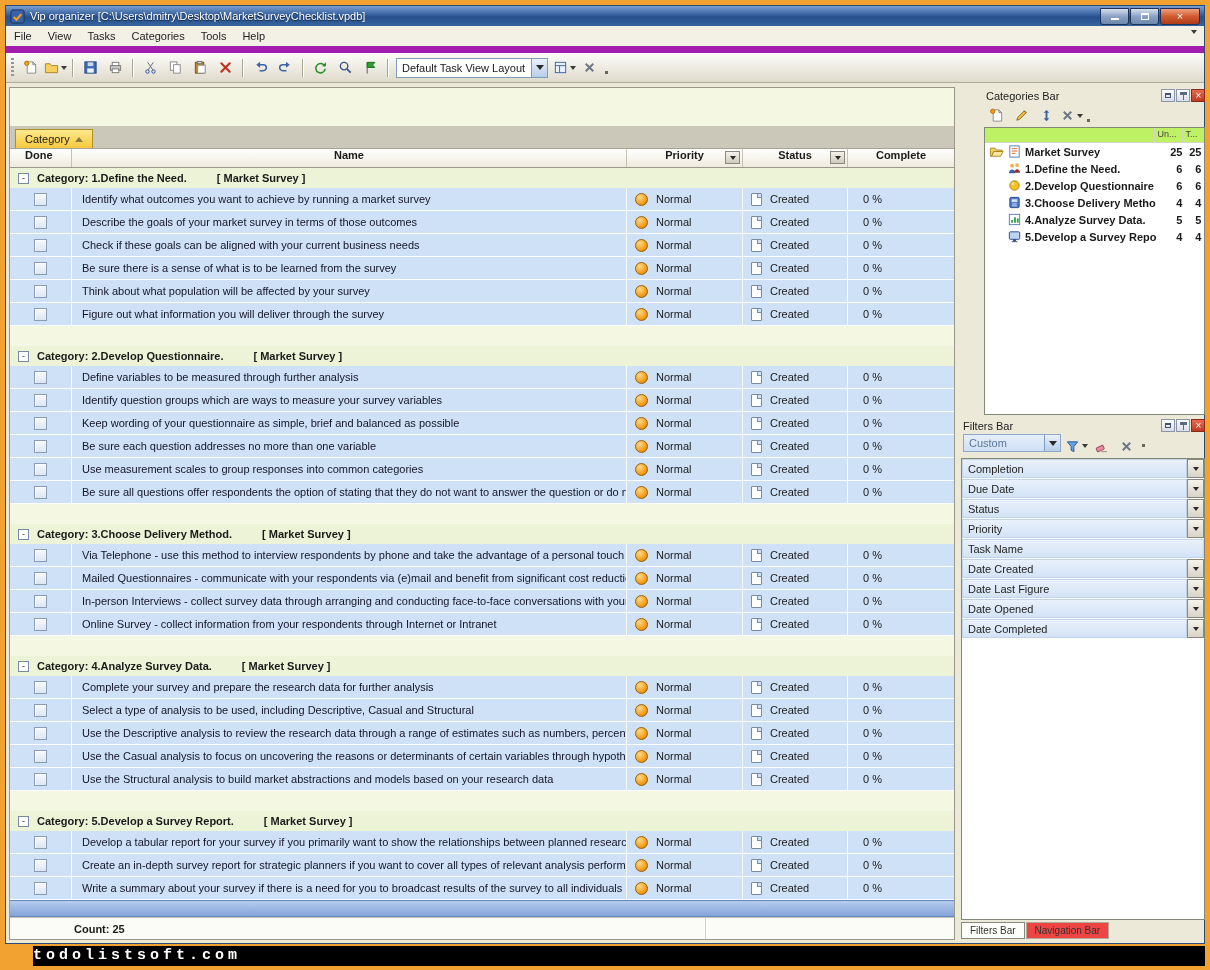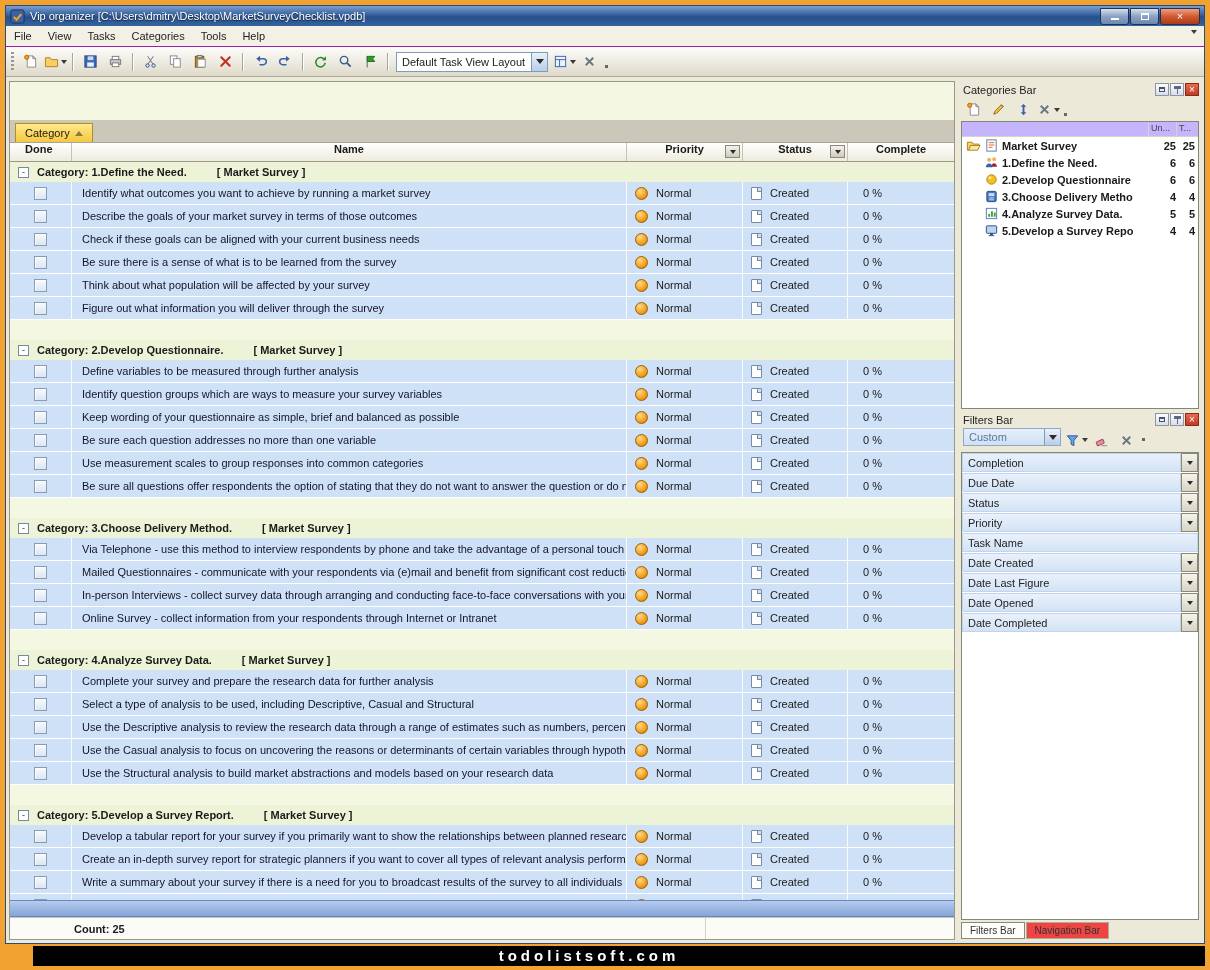--- a/index.html
+++ b/index.html
@@ -9,21 +9,21 @@
   .window{position:absolute;left:5px;top:5px;width:1200px;height:939px;background:#ece9d8;border:1px solid #2a4a7a;display:flex;flex-direction:column;box-sizing:border-box;}
   .titlebar{height:20px;background:linear-gradient(#7aa0d0,#35609e 45%,#274f8c 55%,#35659e);display:flex;align-items:center;padding:0 4px;flex:none;}
   .appicon{width:15px;height:15px;margin-right:5px;flex:none;display:flex;}
   .title{color:#fff;font-size:11px;text-shadow:0 1px 1px #123;white-space:nowrap;overflow:hidden;flex:1;}
   .winbtns{display:flex;gap:1px;margin-left:8px;flex:none;}
   .wbtn{width:27px;height:15px;border:1px solid #1c3258;border-radius:0 0 3px 3px;background:linear-gradient(#d6e0ee,#8aa2c4 50%,#6e88ac);display:flex;align-items:center;justify-content:center;color:#fff;font-size:10px;line-height:10px;}
   .wbtn.cls{width:38px;background:linear-gradient(#f0a080,#d05a30 50%,#b03a18);font-size:11px;}
   .mingl{width:8px;height:2px;background:#fff;margin-top:6px;}
   .maxgl{width:8px;height:7px;border:1px solid #fff;border-top-width:2px;box-sizing:border-box;}
   
-  .menubar{height:20px;background:#f3f1e6;border-bottom:1px solid #a21caf;display:flex;align-items:flex-end;flex:none;gap:6px;}
+  .menubar{height:20px;background:#f3f1e6;border-bottom:7px solid #a21caf;display:flex;align-items:flex-end;flex:none;gap:6px;}
   .mitems{display:flex;height:100%;}
   .mitem{padding:0 8px;display:flex;align-items:center;color:#222;}
   .menu-ovf{margin-left:auto;margin-right:7px;}
   
   .toolbar{height:29px;background:linear-gradient(#fdfcf9,#dedacb);border-bottom:1px solid #b0ac9c;display:flex;align-items:center;padding:0 4px;flex:none;}
   .grip{width:3px;height:20px;margin:0 4px 0 1px;background:repeating-linear-gradient(to bottom,#9a968a 0 2px,transparent 2px 4px);}
   .tgroup{display:flex;align-items:center;gap:1px;}
   .tbtn{width:22px;height:22px;display:flex;align-items:center;justify-content:center;border:1px solid transparent;border-radius:2px;}
   .icn{display:inline-flex;align-items:center;justify-content:center;}
   .tsep{width:1px;height:18px;background:#a8a496;box-shadow:1px 0 0 #fff;margin:0 4px;flex:none;}
@@ -66,34 +66,34 @@
   .spage{width:11px;height:13px;background:#fff;border:1px solid #7a8aa0;border-radius:1px;box-sizing:border-box;flex:none;position:relative;}
   .spage::after{content:"";position:absolute;right:0;top:0;width:3px;height:3px;background:#cfe1f6;border-left:1px solid #7a8aa0;border-bottom:1px solid #7a8aa0;}
   .spacer-row{height:20px;}
   .hscroll{height:15px;flex:none;background:linear-gradient(#b6cbee,#84a4da);border-top:1px solid #6888c0;border-bottom:1px solid #6888c0;}
   .countrow{height:21px;flex:none;background:#fbfbf8;border-top:1px solid #c8c4b4;display:flex;align-items:center;}
   .countleft{width:696px;height:100%;display:flex;align-items:center;border-right:1px solid #d4d0c4;box-sizing:border-box;}
   .counttext{font-weight:bold;padding-left:64px;}
   
   .right-pane{flex:1;display:flex;flex-direction:column;min-height:0;}
   .panel{display:flex;flex-direction:column;min-height:0;}
-  .cat-panel{height:330px;flex:none;}
+  .cat-panel{height:330px;flex:none;margin-left:23px;}
   .fil-panel{flex:1;}
   .bar-hd{height:17px;display:flex;align-items:center;flex:none;padding:0 2px 0 4px;}
   .bar-title{flex:1;color:#222;}
   .bar-btns{display:flex;gap:1px;}
   .wb{width:14px;height:13px;border:1px solid #8a96a8;background:linear-gradient(#fdfdfd,#d8dde8);display:inline-flex;align-items:center;justify-content:center;font-size:9px;line-height:9px;color:#45546a;box-sizing:border-box;}
   .wb.wbr{background:linear-gradient(#e86a50,#c03a22);color:#fff;border-color:#8a2a18;font-size:10px;}
   .wbx{display:inline-block;width:6px;height:5px;border:1px solid #45546a;border-top:2px solid #45546a;box-sizing:border-box;}
   .pin{display:inline-block;width:7px;height:8px;position:relative;}
   .pin::before{content:"";position:absolute;left:0;top:0;width:7px;height:3px;background:#5a6a80;}
   .pin::after{content:"";position:absolute;left:3px;top:3px;width:1px;height:5px;background:#5a6a80;}
   .ptoolbar{height:23px;display:flex;align-items:center;padding:0 2px;flex:none;}
   .pcontent{flex:1;background:#fff;border:1px solid #808878;margin:0 2px 2px 2px;display:flex;flex-direction:column;min-height:0;overflow:hidden;}
-  .tree-colhd{height:14px;background:#c4b5fd;border-bottom:1px solid #d8d4c4;display:flex;flex:none;font-size:9px;color:#444;}
+  .tree-colhd{height:14px;background:#bef264;border-bottom:1px solid #d8d4c4;display:flex;flex:none;font-size:9px;color:#444;}
   .tch-spacer{flex:1;}
   .tch{width:28px;border-left:1px solid #d8d4c4;padding:1px 0 0 2px;box-sizing:border-box;}
   .tch:last-child{width:22px;}
   .tnode{height:17px;display:flex;align-items:center;padding-left:4px;flex:none;}
   .tnode:not(.root){padding-left:22px;}
   .tnode .icn{margin-right:3px;flex:none;}
   .tlabel{font-weight:bold;flex:1;white-space:nowrap;overflow:hidden;}
   .tnum{width:26px;text-align:right;font-weight:bold;flex:none;}
   .tnum2{width:19px;text-align:right;font-weight:bold;flex:none;padding-right:3px;}
   .ftb{height:24px;display:flex;padding:0 2px;flex:none;}
@@ -101,21 +101,21 @@
   .fcombo .ctext{color:#5878a0;}
   .fbtns{display:flex;align-items:center;gap:1px;}
   .frow{height:19px;display:flex;margin-bottom:1px;flex:none;}
   .flabel{flex:1;background:linear-gradient(#e9f1fb,#d3e3f5);border:1px solid #c2d4ea;box-sizing:border-box;padding-left:5px;display:flex;align-items:center;color:#222;}
   .fbtn{width:17px;height:19px;background:linear-gradient(#f6f3ea,#d8d4c6);border:1px solid #8a887a;display:flex;align-items:center;justify-content:center;box-sizing:border-box;flex:none;}
   .fbtn .tri{border-left-width:3px;border-right-width:3px;border-top-width:4px;}
   .btabs{height:18px;display:flex;align-items:flex-start;padding-left:2px;flex:none;gap:1px;}
   .btab{height:17px;padding:0 8px;font-size:10px;display:flex;align-items:center;background:#ef4444;border:1px solid #b0ac9c;box-sizing:border-box;color:#333;}
   .btab.active{background:#fdfdfa;border-color:#8a887a;}
   
-  .watermark{position:absolute;left:5px;right:5px;bottom:4px;height:20px;background:#000;color:#fff;font-family:Liberation Sans, sans-serif;font-size:15px;font-weight:bold;letter-spacing:4px;line-height:20px;text-align:center;padding-right:60px;box-sizing:border-box;margin-left:28px;}
+  .watermark{position:absolute;left:5px;right:5px;bottom:4px;height:20px;background:#000;color:#fff;font-family:Liberation Mono, monospace;font-size:15px;font-weight:bold;letter-spacing:4px;line-height:20px;text-align:left;padding-right:60px;box-sizing:border-box;margin-left:28px;}
 </style>
 </head>
 <body>
 
 <div class="screen">
   <div class="window">
 
     <div class="titlebar">
       <span class="appicon">
         <svg viewBox="0 0 16 16" width="15" height="15">

